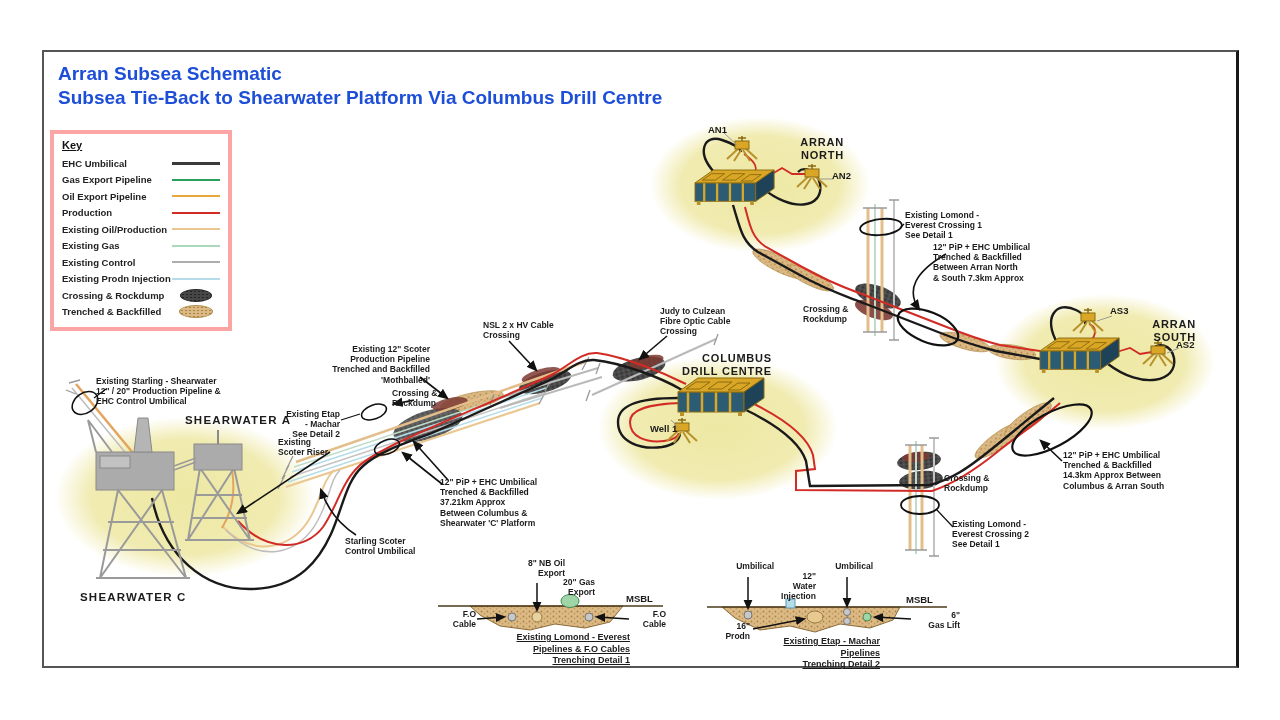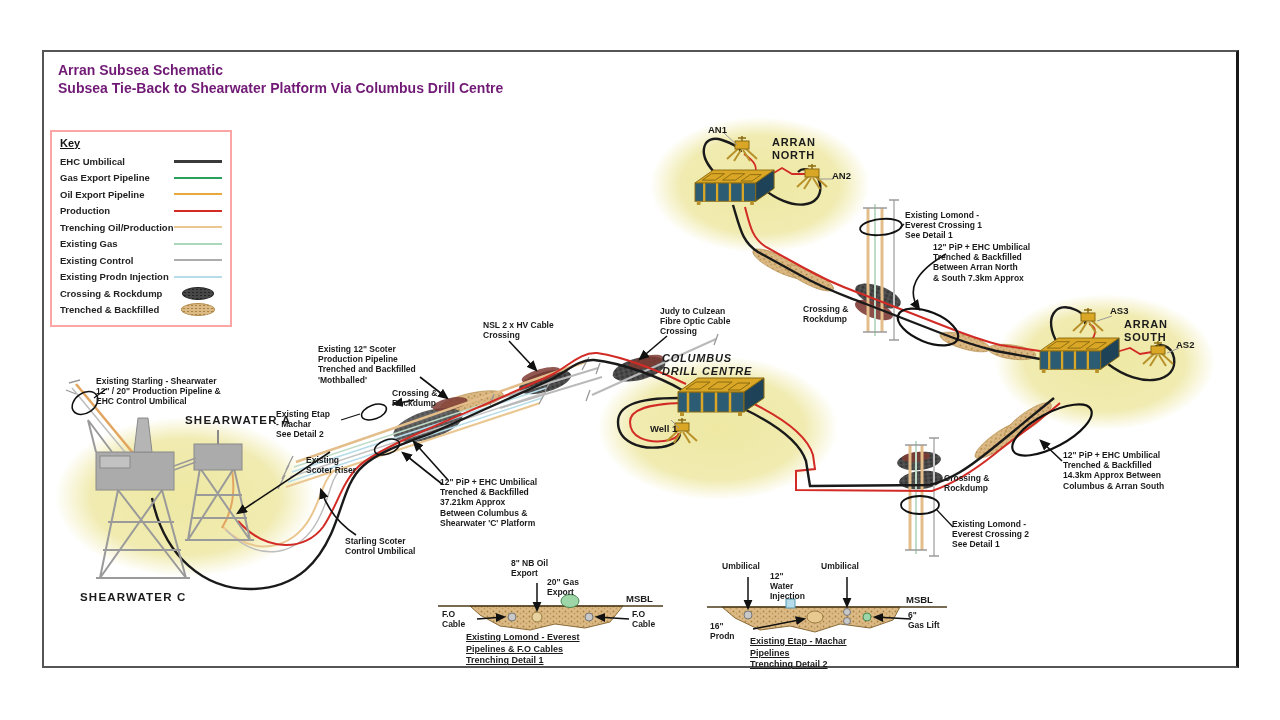--- a/index.html
+++ b/index.html
@@ -1,42 +1,42 @@
 <!DOCTYPE html>
 <html><head>
 <meta charset="utf-8">
 <style>
   html,body{margin:0;padding:0;background:#fff;}
   .canvas{position:relative;width:1280px;height:720px;background:#fff;overflow:hidden;
           font-family:"Liberation Sans",sans-serif;}
   .frame{position:absolute;left:42px;top:50px;width:1192px;height:614px;
          border:2px solid #555;border-right:3px solid #181818;background:#fff;}
   svg.gfx{position:absolute;left:0;top:0;z-index:1;}
-  .title{position:absolute;left:58px;top:62px;z-index:3;font-weight:bold;font-size:14px;
-         line-height:1.25;color:#701a75;white-space:pre-line;}
+  .title{position:absolute;left:58px;top:62px;z-index:3;font-weight:bold;font-size:19px;
+         line-height:1.25;color:#1d4ed8;white-space:pre-line;}
   .keybox{position:absolute;left:50px;top:130px;width:182px;z-index:3;background:#fff;
-          border:2px solid #fca5a5;padding:5px 8px 7px 8px;box-sizing:border-box;}
+          border:4px solid #fca5a5;padding:5px 8px 7px 8px;box-sizing:border-box;}
   .keytitle{font-size:11px;font-weight:bold;color:#111;text-decoration:underline;margin-bottom:4px;}
   .krow{display:flex;align-items:center;justify-content:space-between;height:16.5px;}
   .klab{font-size:9.5px;font-weight:bold;color:#222;white-space:nowrap;}
   .swatch{width:48px;flex:0 0 48px;display:flex;align-items:center;justify-content:center;}
   .sline{width:48px;height:2px;}
   .sline.thick{height:3px;}
   .srock{width:30px;height:11px;border-radius:50%;background-color:#474747;
          background-image:radial-gradient(#242424 1px, transparent 1.2px);background-size:4px 3px;
          border:1px solid #222;}
   .strench{width:32px;height:11px;border-radius:50%;background-color:#DCBA85;
          background-image:radial-gradient(#A9823F 1px, transparent 1.2px);background-size:4px 3px;
          border:1px solid #B08A4A;}
   .lbl{position:absolute;z-index:2;font-size:8.5px;font-weight:bold;color:#1b1b1b;
        line-height:1.2;white-space:pre-line;}
   .lbl.big{font-size:11px;letter-spacing:0.8px;}
   .lbl.plat{font-size:11.5px;letter-spacing:1.2px;}
   .lbl.node{font-size:9.5px;}
-  .lbl.ctr{text-align:left;}
+  .lbl.ctr{text-align:right;}
   .lbl.und{text-decoration:underline;font-size:9px;line-height:1.3;}
 </style>
 </head>
 <body>
 
 <div class="canvas">
   <div class="frame"></div>
 
   <svg class="gfx" width="1280" height="720" viewBox="0 0 1280 720">
     <defs>
@@ -287,21 +287,21 @@
           <span class="sline" style="background:#E8A83C"></span>
         </span>
       </div>
     <div class="krow">
         <span class="klab">Production</span>
         <span class="swatch">
           <span class="sline" style="background:#D22B25"></span>
         </span>
       </div>
     <div class="krow">
-        <span class="klab">Trenching Oil/Production</span>
+        <span class="klab">Existing Oil/Production</span>
         <span class="swatch">
           <span class="sline" style="background:#EAC791"></span>
         </span>
       </div>
     <div class="krow">
         <span class="klab">Existing Gas</span>
         <span class="swatch">
           <span class="sline" style="background:#A9D8BB"></span>
         </span>
       </div>
@@ -332,39 +332,39 @@
   </div>
 
   <div class="lbl node" style="left:708px;top:124px;">AN1</div>
   <div class="lbl big ctr" style="left:772px;top:136px;width:72px;">ARRAN
 NORTH</div>
   <div class="lbl node" style="left:832px;top:170px;">AN2</div>
   <div class="lbl node" style="left:1110px;top:305px;">AS3</div>
   <div class="lbl big ctr" style="left:1124px;top:318px;width:72px;">ARRAN
 SOUTH</div>
   <div class="lbl node" style="left:1176px;top:339px;">AS2</div>
-  <div class="lbl big ctr" style="left:662px;top:352px;width:110px;font-style:italic;">COLUMBUS
+  <div class="lbl big ctr" style="left:662px;top:352px;width:110px;">COLUMBUS
 DRILL CENTRE</div>
   <div class="lbl node" style="left:650px;top:407px;margin-top:16px;">Well 1</div>
   <div class="lbl plat" style="left:152px;top:414px;margin-left:33px;">SHEARWATER A</div>
   <div class="lbl plat" style="left:80px;top:591px;">SHEARWATER C</div>
 
   <div class="lbl" style="left:96px;top:360px;width:150px;margin-top:16px;">Existing Starling - Shearwater
 12" / 20" Production Pipeline &amp;
 EHC Control Umbilical</div>
   <div class="lbl ctr" style="left:318px;top:344px;width:112px;">Existing 12" Scoter
 Production Pipeline
 Trenched and Backfilled
 'Mothballed'</div>
   <div class="lbl" style="left:392px;top:388px;width:70px;">Crossing &amp;
 Rockdump</div>
   <div class="lbl ctr" style="left:276px;top:409px;width:64px;">Existing Etap
 - Machar
 See Detail 2</div>
-  <div class="lbl" style="left:278px;top:455px;width:64px;margin-left:28px;">Existing
+  <div class="lbl" style="left:278px;top:437px;width:64px;">Existing
 Scoter Riser</div>
   <div class="lbl" style="left:440px;top:477px;width:124px;">12" PiP + EHC Umbilical
 Trenched &amp; Backfilled
 37.21km Approx
 Between Columbus &amp;
 Shearwater 'C' Platform</div>
   <div class="lbl" style="left:345px;top:536px;width:98px;">Starling Scoter
 Control Umbilical</div>
   <div class="lbl" style="left:483px;top:320px;width:86px;">NSL 2 x HV Cable
 Crossing</div>

